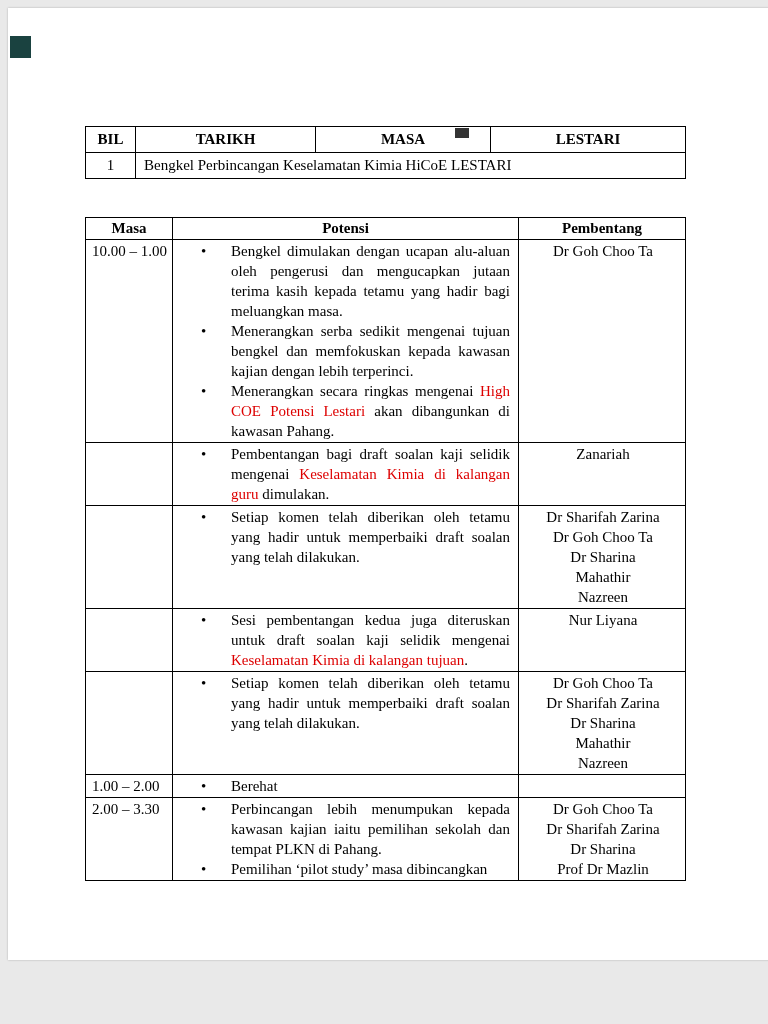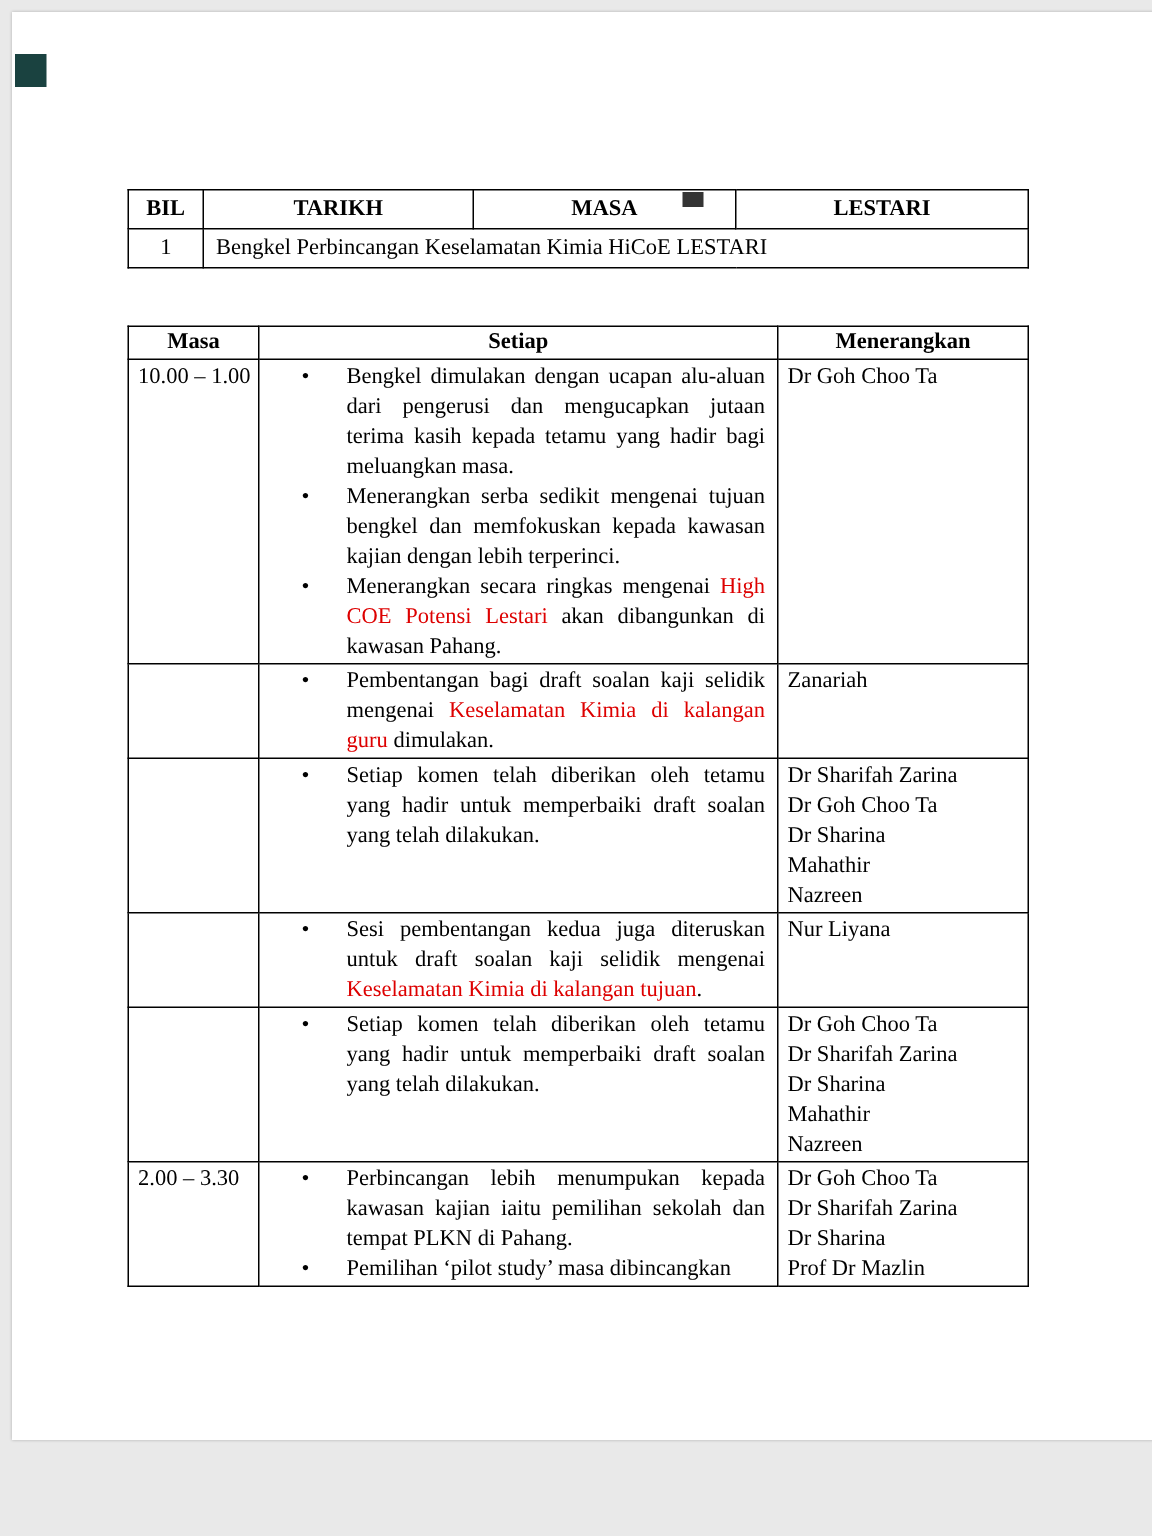--- a/index.html
+++ b/index.html
@@ -56,21 +56,21 @@
   .t2{ margin-top:38px; }
   .t2 th{ padding:1px 4px; }
   .t2 td{ padding:1px 4px; line-height:20px; }
   td.masa{ padding-left:6px; }
   td.perkara{ padding:1px 0; }
   td.pemb{ padding-left:6px; }
   .bullet{ display:flex; margin-left:26px; }
   .dot{ width:30px; flex:0 0 30px; text-align:left; padding-left:2px; }
   .btext{ flex:1; text-align:justify; padding-right:8px; }
   .red{ color:var(--red,#dd0000); }
-  .name{ line-height:20px; }
+  .name{ line-height:20px;text-align:center; }
   .bil-cell{ text-align:center; }
 </style>
 </head>
 <body>
 
 <div class="page">
   <div class="corner-mark"></div>
   <div class="artifact"></div>
 
   <div class="doc">
@@ -98,30 +98,30 @@
 
     <table class="t2">
       <colgroup>
           <col style="width:87px">
           <col style="width:346px">
           <col style="width:167px">
         </colgroup>
       <tbody>
           <tr>
         <th>Masa</th>
-        <th>Setiap</th>
-        <th>Menerangkan</th>
+        <th>Potensi</th>
+        <th>Pembentang</th>
       </tr>
 
       <tr>
         <td class="masa">10.00 – 1.00</td>
         <td class="perkara">
           <div class="bullet">
             <span class="dot">•</span>
-            <span class="btext"><span>Bengkel dimulakan dengan ucapan alu-aluan dari pengerusi dan mengucapkan jutaan terima kasih kepada tetamu yang hadir bagi meluangkan masa.</span></span>
+            <span class="btext"><span>Bengkel dimulakan dengan ucapan alu-aluan oleh pengerusi dan mengucapkan jutaan terima kasih kepada tetamu yang hadir bagi meluangkan masa.</span></span>
           </div>
           <div class="bullet">
             <span class="dot">•</span>
             <span class="btext"><span>Menerangkan serba sedikit mengenai tujuan bengkel dan memfokuskan kepada kawasan kajian dengan lebih terperinci.</span></span>
           </div>
           <div class="bullet">
             <span class="dot">•</span>
             <span class="btext"><span>Menerangkan secara ringkas mengenai </span><span class="red">High COE Potensi Lestari</span><span> akan dibangunkan di kawasan Pahang.</span></span>
           </div>
         </td>
@@ -183,20 +183,30 @@
         </td>
         <td class="pemb">
           <div class="name">Dr Goh Choo Ta</div>
           <div class="name">Dr Sharifah Zarina</div>
           <div class="name">Dr Sharina</div>
           <div class="name">Mahathir</div>
           <div class="name">Nazreen</div>
         </td>
       </tr>
 
+      <tr>
+        <td class="masa">1.00 – 2.00</td>
+        <td class="perkara">
+          <div class="bullet">
+            <span class="dot">•</span>
+            <span class="btext"><span>Berehat</span></span>
+          </div>
+        </td>
+        <td class="pemb"></td>
+      </tr>
 
       <tr>
         <td class="masa">2.00 – 3.30</td>
         <td class="perkara">
           <div class="bullet">
             <span class="dot">•</span>
             <span class="btext"><span>Perbincangan lebih menumpukan kepada kawasan kajian iaitu pemilihan sekolah dan tempat PLKN di Pahang.</span></span>
           </div>
           <div class="bullet">
             <span class="dot">•</span>

